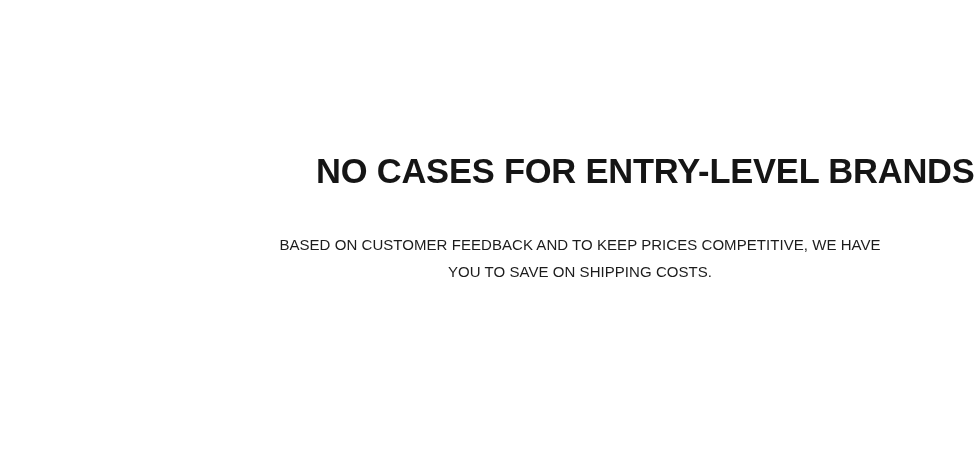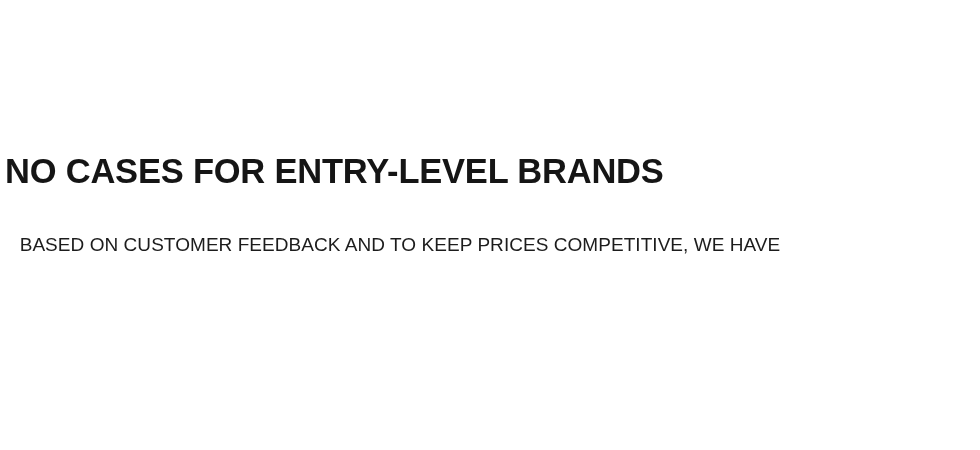--- a/index.html
+++ b/index.html
@@ -16,21 +16,21 @@
     -webkit-font-smoothing: antialiased;
   }
 
   .promo-banner {
     box-sizing: border-box;
     width: 980px;
     height: 450px;
     background: #ffffff;
     display: flex;
     flex-direction: column;
-    align-items: flex-start;
+    align-items: flex-end;
     justify-content: flex-start;
     padding-top: 152px;
   }
 
   .promo-heading {
     margin: 0;
     padding: 0;
     font-family: "Liberation Sans", sans-serif;
     font-size: 35px;
     font-weight: 800;
@@ -42,21 +42,21 @@
     white-space: nowrap;
     transform: scaleX(0.985);
     transform-origin: center center;
   }
 
   .promo-body {
     margin: 0;
     padding: 0;
     width: 800px;
     font-family: "Liberation Sans", sans-serif;
-    font-size: 19px;
+    font-size: 15px;
     font-weight: 400;
     line-height: 27px;
     letter-spacing: 0.05px;
     color: #1c1c1c;
     text-align: center;
     text-transform: uppercase;
   }
 
   .promo-body-spacer {
     height: 41px;
@@ -72,15 +72,16 @@
 <body>
 
 <div class="promo-banner">
 
   <h1 class="promo-heading">NO CASES FOR ENTRY-LEVEL BRANDS</h1>
 
   <div class="promo-body-spacer"></div>
 
   <p class="promo-body">
     <span class="promo-line">BASED ON CUSTOMER FEEDBACK AND TO KEEP PRICES COMPETITIVE, WE HAVE</span>
+    <span class="promo-line">YOU TO SAVE ON SHIPPING COSTS.</span>
   </p>
 
 </div>
 
 </body></html>

